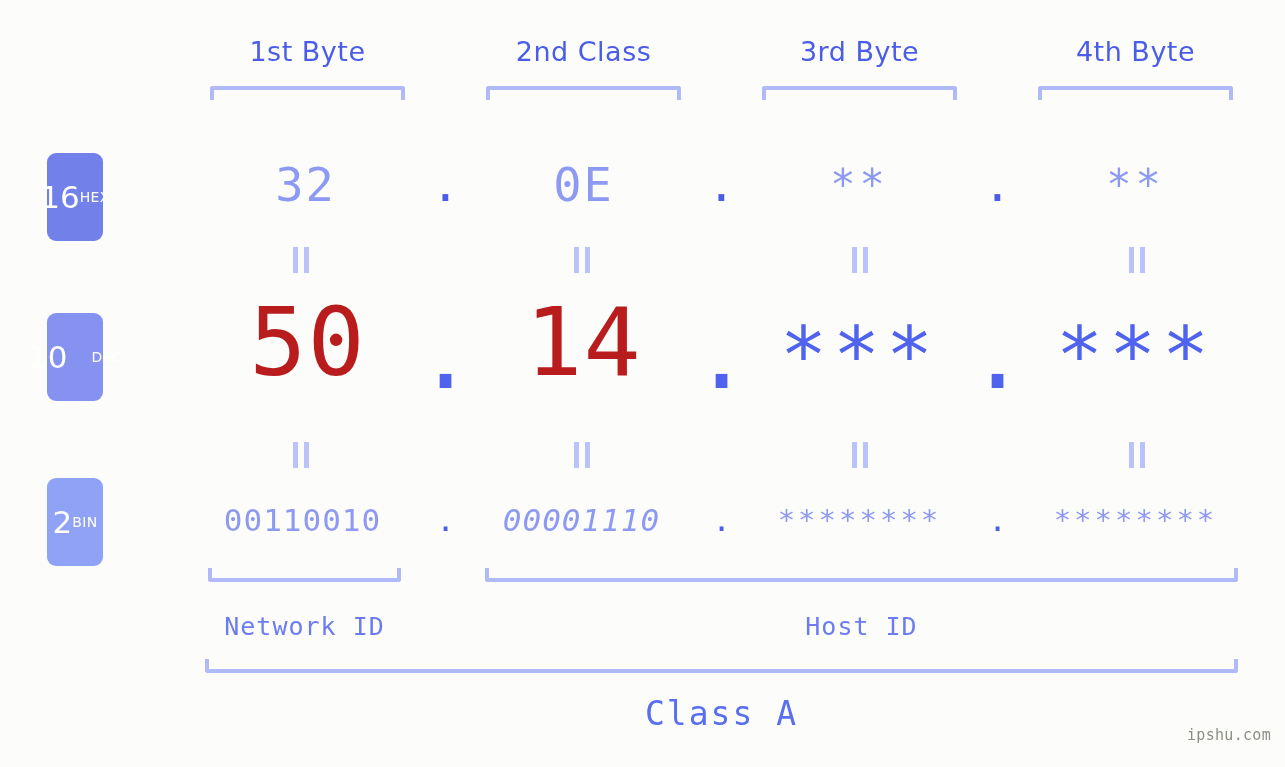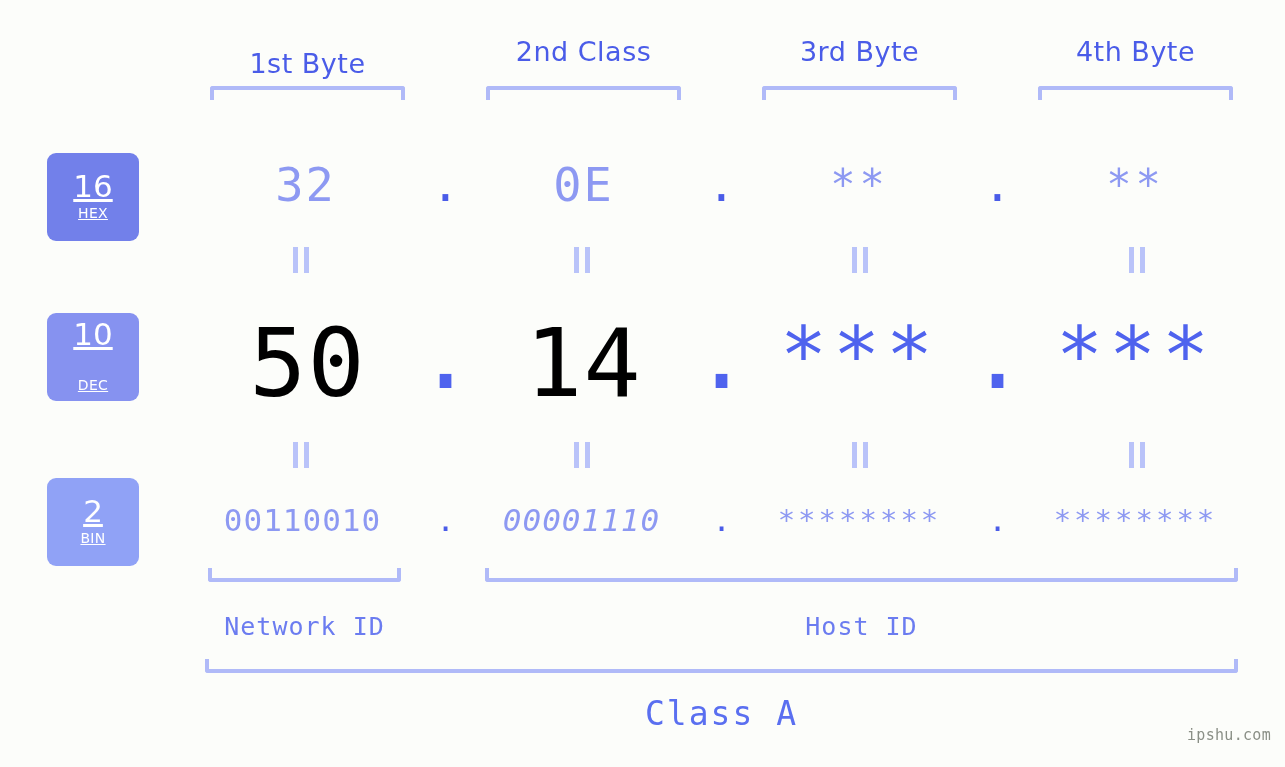--- a/index.html
+++ b/index.html
@@ -54,29 +54,28 @@
     height: 14px;
     box-sizing: border-box;
     border-bottom-left-radius: 3px;
     border-bottom-right-radius: 3px;
   }
 
   
   .badge {
     position: absolute;
     left: 47px;
-    width: 92px;
+    width: 56px;
     border-radius: 9px;
     text-align: center;
     color: #ffffff;
     display: flex;
-    flex-direction: column;
+    flex-direction: row;
     align-items: center;
     justify-content: center;
-    text-decoration: underline;
   }
   .badge .num {
     font-family: "DejaVu Sans", sans-serif;
     font-size: 31px;
     line-height: 32px;
     font-weight: 400;
     color: #ffffff;
   }
   .badge .nm {
     font-family: "DejaVu Sans", sans-serif;
@@ -118,25 +117,25 @@
   .hex-dot {
     top: 155px;
     height: 60px;
     line-height: 60px;
     font-size: 47px;
     color: #4a5ce8;
   }
 
   
   .dec-val {
-    top: 308px;
+    top: 287px;
     height: 110px;
     line-height: 110px;
     font-size: 95px;
-    color: #000000;
+    color: #b91c1c;
     letter-spacing: 1px;
   }
   .dec-star {
     top: 300px;
     height: 110px;
     line-height: 110px;
     font-size: 78px;
     color: #4f63ee;
     letter-spacing: 6px;
   }
@@ -228,21 +227,21 @@
     color: #8a8f86;
     letter-spacing: 0.3px;
     white-space: nowrap;
   }
 </style>
 </head>
 <body>
 
 <div id="stage">
 
-  <div class="byte-label" style="left:210px;width:195px;margin-top:12px;">1st Byte</div>
+  <div class="byte-label" style="left:210px;width:195px;">1st Byte</div>
   <div class="byte-label" style="left:486px;width:195px;">2nd Class</div>
   <div class="byte-label" style="left:762px;width:195px;">3rd Byte</div>
   <div class="byte-label" style="left:1038px;width:195px;text-align:center;">4th Byte</div>
 
   <div class="bracket-down" style="left:210px;top:86px;width:195px;"></div>
   <div class="bracket-down" style="left:486px;top:86px;width:195px;"></div>
   <div class="bracket-down" style="left:762px;top:86px;width:195px;"></div>
   <div class="bracket-down" style="left:1038px;top:86px;width:195px;"></div>
 
   <div class="badge" id="badge-hex">

